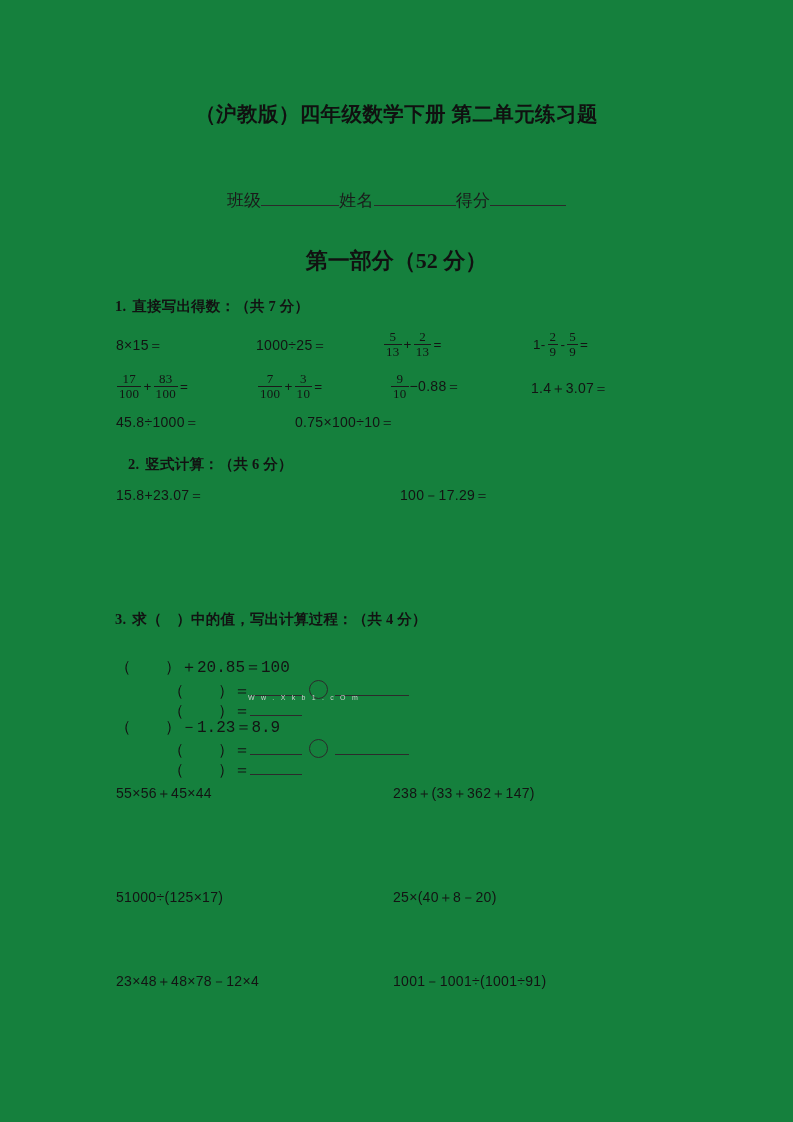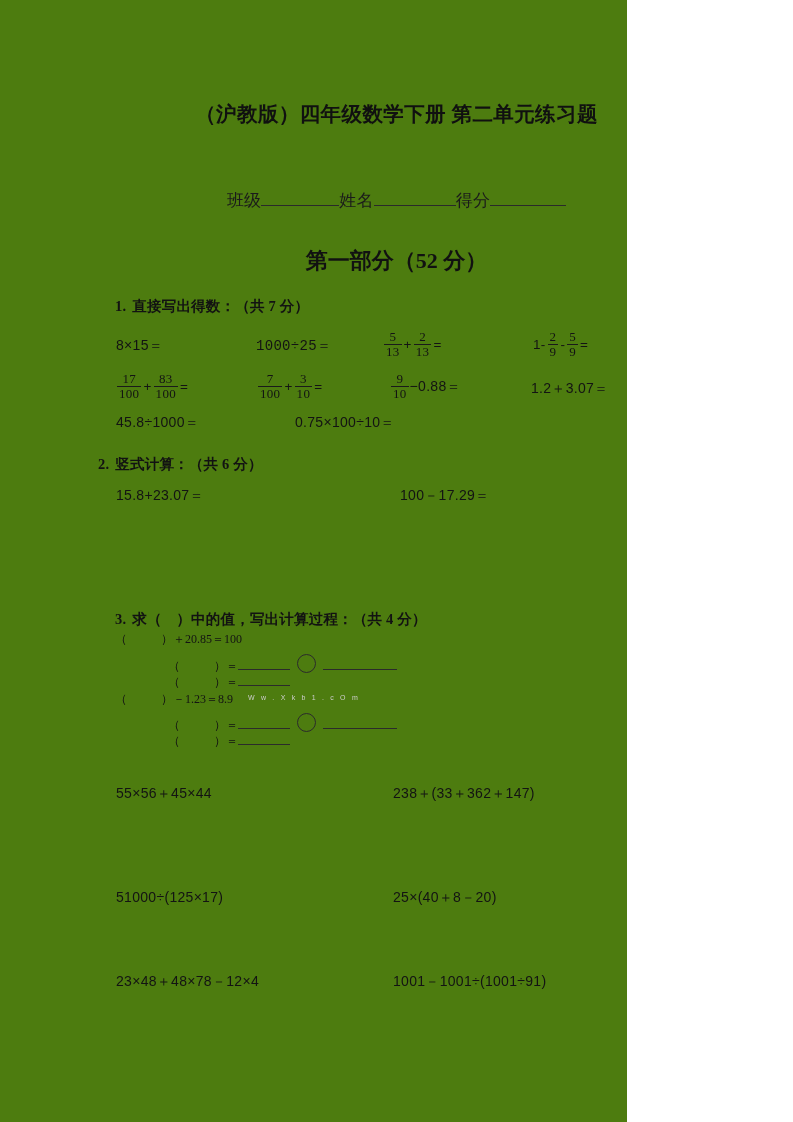--- a/index.html
+++ b/index.html
@@ -6,23 +6,23 @@
     margin: 0;
     padding: 0;
     background: #ffffff;
   }
   body {
     font-family: "Liberation Serif", "DejaVu Serif", serif;
     color: #1a1a1a;
   }
   .page {
     position: relative;
-    width: 627px;
+    width: 793px;
     height: 1122px;
-    background: #4d7c0f;
+    background: #15803d;
     overflow: hidden;
   }
 
   
   .doc-title {
     position: absolute;
     left: 0;
     top: 100px;
     width: 793px;
     text-align: center;
@@ -105,24 +105,25 @@
   }
   .frac .den {
     display: block;
     padding: 0 2px;
   }
   .op { font-family: "Liberation Sans", sans-serif; font-size: 13.5px; padding: 0 1px; }
 
   
   .ans-row {
     position: absolute;
-    font-size: 12px;
-    font-family: Liberation Serif, serif;
+    font-size: 16px;
+    font-family: Liberation Mono, monospace;
     white-space: nowrap;
     color: #131313;
+    margin-top: 26px;
   }
   .paren-blank {
     display: inline-block;
     width: 34px;
   }
   .u-line {
     display: inline-block;
     border-bottom: 1.3px solid #2b2b2b;
     height: 0.95em;
     vertical-align: baseline;
@@ -162,43 +163,43 @@
     <span>班级</span><span class="blank blank-w1"></span><span>姓名</span><span class="blank blank-w2"></span><span>得分</span><span class="blank blank-w3"></span>
   </div>
 
   <div class="part-header">第一部分（52 分）</div>
 
   <div class="q-head" style="left:115px; top:297px;">
     <span class="q-num">1.</span><span>直接写出得数：（共 7 分）</span>
   </div>
 
   <div class="expr" style="left:116px; top:337px;">8×15＝</div>
-  <div class="expr" style="left:256px; top:337px;font-family:Liberation Mono, monospace;">1000÷25＝</div>
+  <div class="expr" style="left:256px; top:337px;">1000÷25＝</div>
   <div class="expr expr-serif" style="left:383px; top:330px;">
     <span class="frac"><span class="num">5</span><span class="den">13</span></span><span class="op">+</span><span class="frac"><span class="num">2</span><span class="den">13</span></span><span class="op">=</span>
   </div>
   <div class="expr expr-serif" style="left:532px; top:330px;">
     <span class="op">1-</span><span class="frac"><span class="num">2</span><span class="den">9</span></span><span class="op">-</span><span class="frac"><span class="num">5</span><span class="den">9</span></span><span class="op">=</span>
   </div>
 
   <div class="expr expr-serif" style="left:116px; top:372px;">
     <span class="frac"><span class="num">17</span><span class="den">100</span></span><span class="op">+</span><span class="frac"><span class="num">83</span><span class="den">100</span></span><span class="op">=</span>
   </div>
   <div class="expr expr-serif" style="left:257px; top:372px;">
     <span class="frac"><span class="num">7</span><span class="den">100</span></span><span class="op">+</span><span class="frac"><span class="num">3</span><span class="den">10</span></span><span class="op">=</span>
   </div>
   <div class="expr expr-serif" style="left:390px; top:372px;">
     <span class="frac"><span class="num">9</span><span class="den">10</span></span><span style="font-family:'Liberation Sans',sans-serif; font-size:14px;">−0.88＝</span>
   </div>
-  <div class="expr" style="left:531px; top:380px;">1.2＋3.07＝</div>
+  <div class="expr" style="left:531px; top:380px;">1.4＋3.07＝</div>
 
   <div class="expr" style="left:116px; top:414px;">45.8÷1000＝</div>
   <div class="expr" style="left:295px; top:414px;">0.75×100÷10＝</div>
 
-  <div class="q-head" style="left:98px; top:455px;text-align:right;">
+  <div class="q-head" style="left:128px; top:455px;text-align:right;">
     <span class="q-num">2.</span><span>竖式计算：（共 6 分）</span>
   </div>
   <div class="expr" style="left:116px; top:487px;">15.8+23.07＝</div>
   <div class="expr" style="left:400px; top:487px;">100－17.29＝</div>
 
   <div class="q-head" style="left:115px; top:610px;">
     <span class="q-num">3.</span><span>求（　）中的值，写出计算过程：（共 4 分）</span>
   </div>
 
   <div class="ans-row" style="left:115px; top:631px;">

